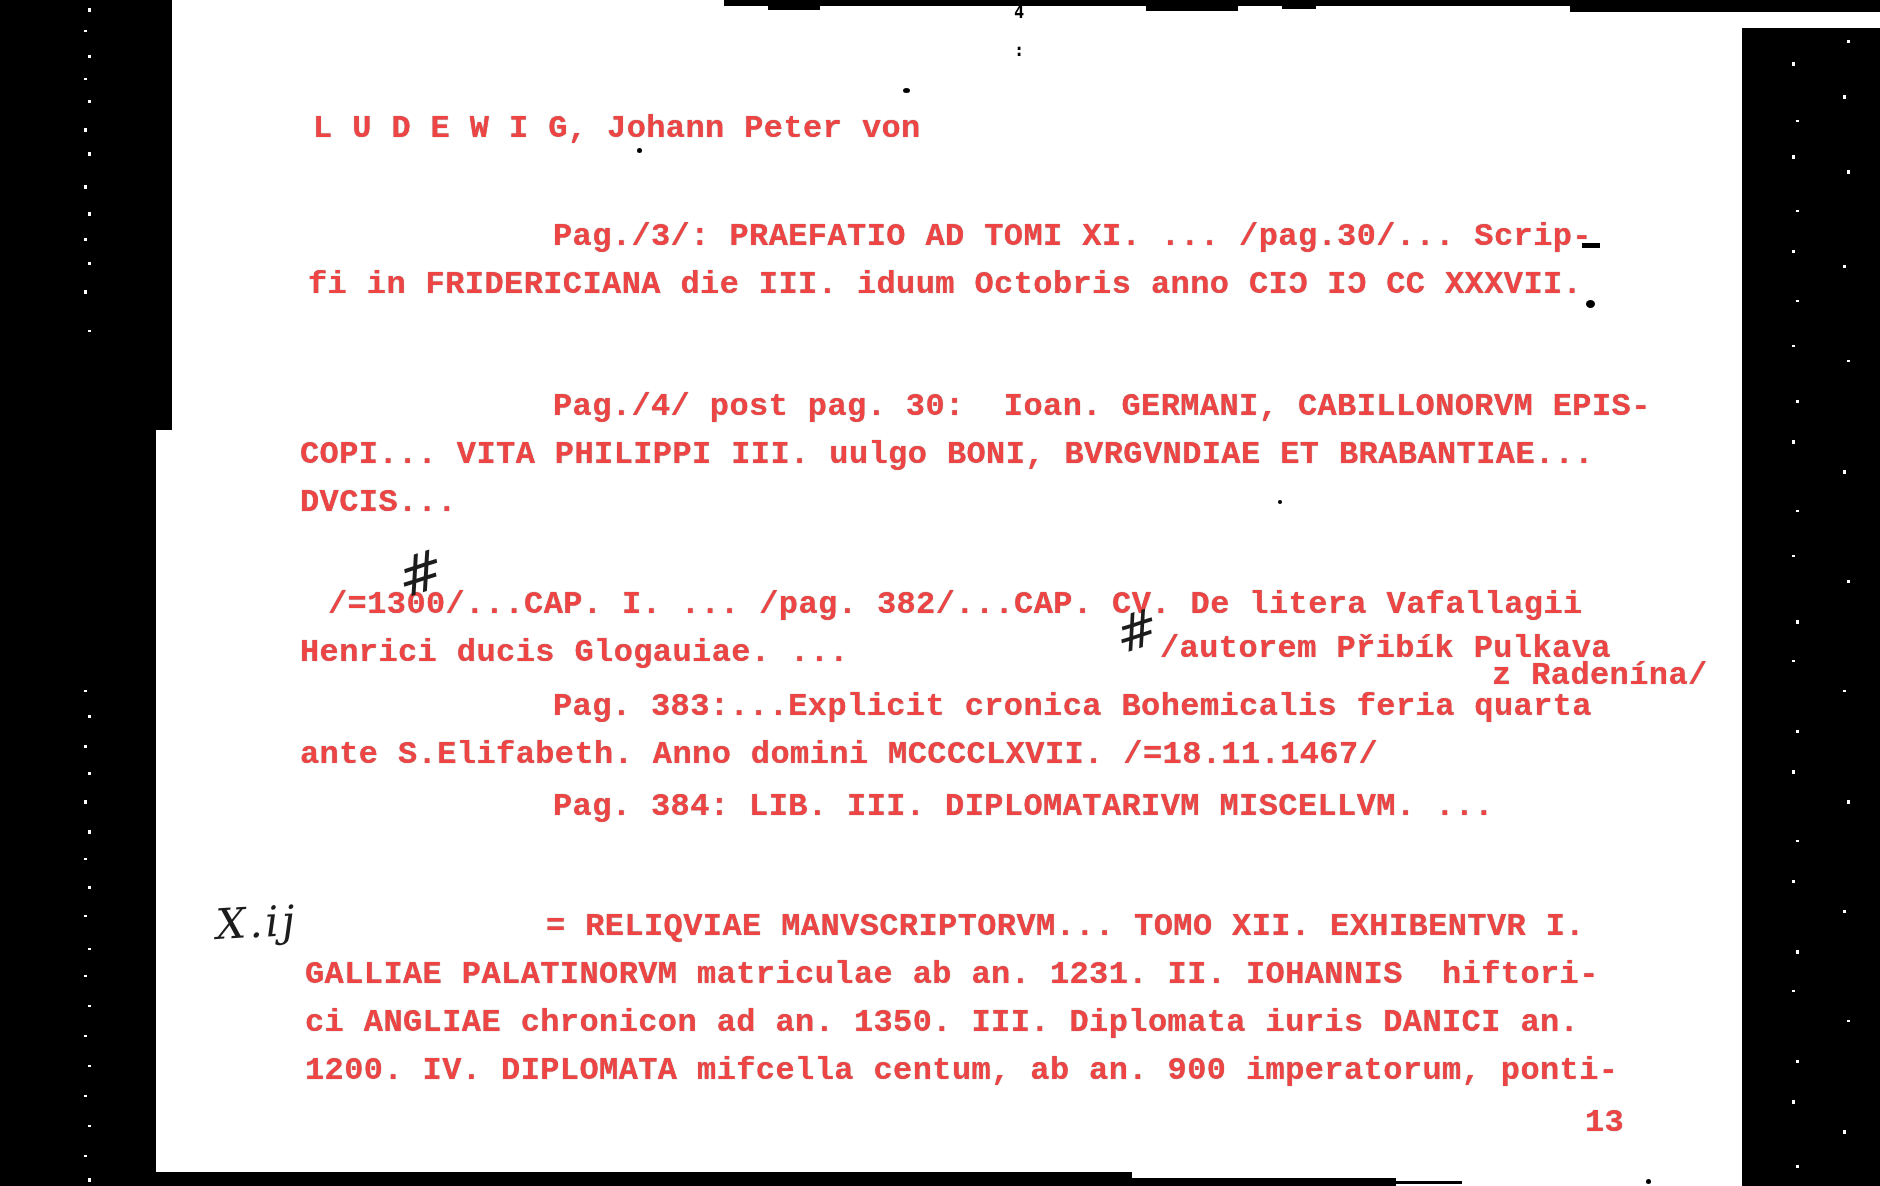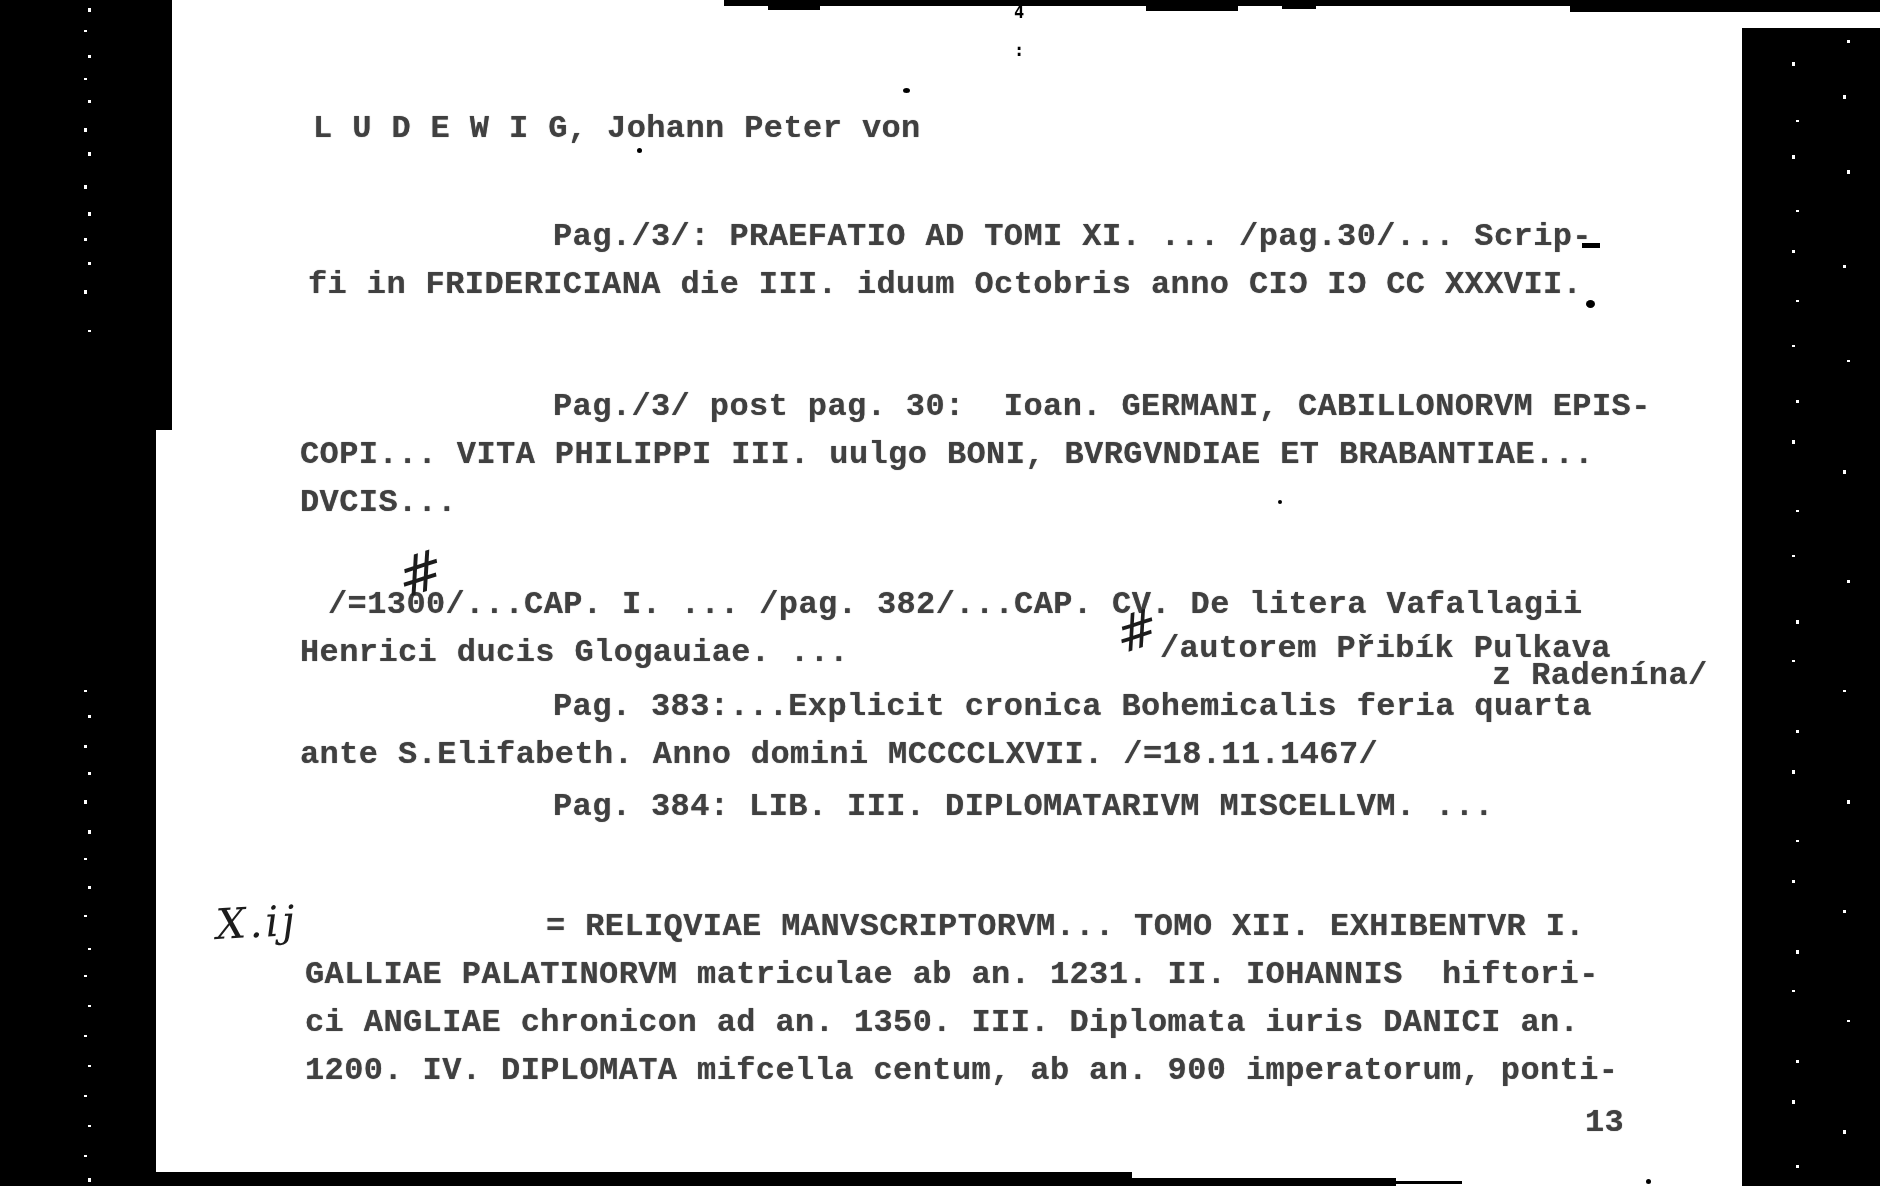--- a/index.html
+++ b/index.html
@@ -18,21 +18,21 @@
   #bar-top{left:724px;top:0;width:1156px;height:6px;}
   #bar-top2{left:1570px;top:0;width:310px;height:12px;}
   #bar-bottom{left:0;top:1172px;width:1132px;height:14px;}
   #bar-bottom2{left:1132px;top:1178px;width:264px;height:8px;}
   #bar-bottom3{left:1396px;top:1181px;width:66px;height:3px;}
   .blob{position:absolute;background:#000;}
   
   .tl{
     position:absolute;
     font-size:32px;line-height:34px;
-    font-weight:700;color:#404040;
+    font-weight:700;color:#ef4444;
     white-space:pre;letter-spacing:0.4px;
     text-shadow:0 0 1px rgba(0,0,0,.55);
   }
   .l-head {left:313px;top:112px;}
   .l-p1a  {left:553px;top:220px;}
   .l-p1b  {left:308px;top:268px;}
   .l-p1c  {left:308px;top:316px;}
   .l-p2a  {left:553px;top:390px;}
   .l-p2b  {left:300px;top:438px;}
   .l-p2c  {left:300px;top:486px;}
@@ -83,21 +83,21 @@
   <div class="blob" style="left:768px;top:0;width:52px;height:10px;"></div>
   <div class="blob" style="left:1146px;top:0;width:92px;height:11px;"></div>
   <div class="blob" style="left:1282px;top:0;width:34px;height:9px;"></div>
   <div class="blob" style="left:1660px;top:0;width:62px;height:12px;"></div>
 
   <div class="tl l-head">L U D E W I G, Johann Peter von</div>
 
   <div class="tl l-p1a">Pag./3/: PRAEFATIO AD TOMI XI. ... /pag.30/... Scrip-</div>
   <div class="tl l-p1b">fi in FRIDERICIANA die III. iduum Octobris anno CIƆ IƆ CC XXXVII.</div>
 
-  <div class="tl l-p2a">Pag./3/ post pag. 30:  Ioan. GERMANI, CABILLONORVM EPIS-</div>
+  <div class="tl l-p2a">Pag./4/ post pag. 30:  Ioan. GERMANI, CABILLONORVM EPIS-</div>
   <div class="tl l-p2b">COPI... VITA PHILIPPI III. uulgo BONI, BVRGVNDIAE ET BRABANTIAE...</div>
   <div class="tl l-p2c">DVCIS...</div>
 
   <div class="tl l-p3b">/=1300/...CAP. I. ... /pag. 382/...CAP. CV. De litera Vafallagii</div>
   <div class="tl l-p3c">Henrici ducis Glogauiae. ...</div>
   <div class="tl l-p3d">/autorem Přibík Pulkava</div>
   <div class="tl l-p3e">z Radenína/</div>
 
   <div class="tl l-p4a">Pag. 383:...Explicit cronica Bohemicalis feria quarta</div>
   <div class="tl l-p4b">ante S.Elifabeth. Anno domini MCCCCLXVII. /=18.11.1467/</div>

